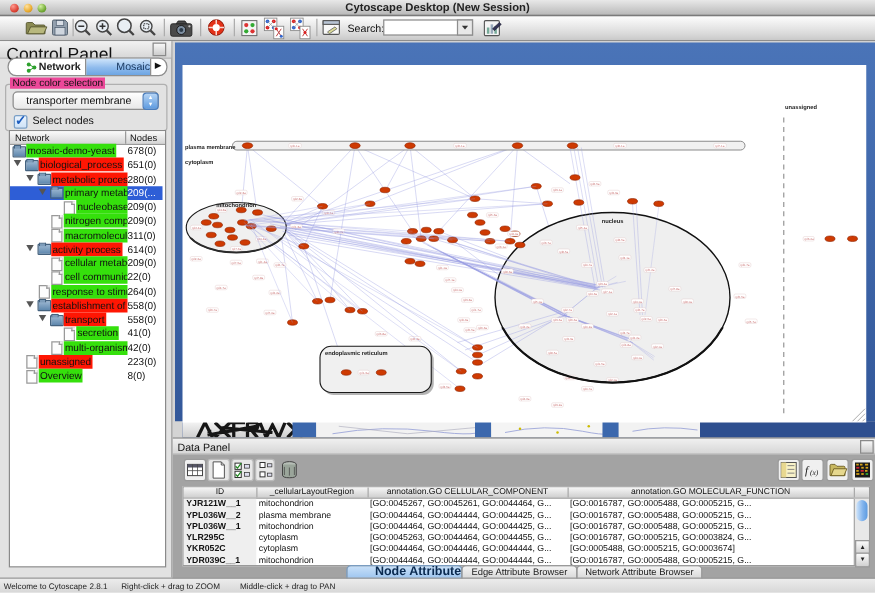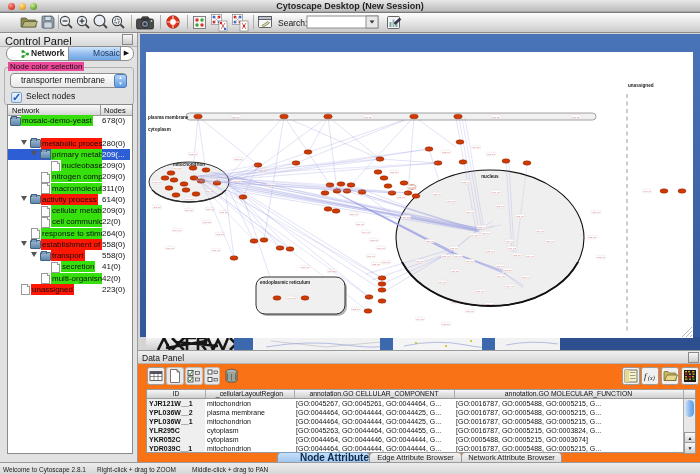--- a/index.html
+++ b/index.html
@@ -7,21 +7,21 @@
 #mactitle{left:0;top:0;width:700px;height:12px;background:linear-gradient(#e8e8e8,#bdbdbd 90%,#9a9a9a);border-bottom:1px solid #7a7a7a}
 .tl{border-radius:50%;width:7px;height:7px;top:2.5px}
 #mactitle .t1{left:8px;background:radial-gradient(circle at 35% 30%,#ff9a90,#dc4436 60%,#b2281c)}
 #mactitle .t2{left:19px;background:radial-gradient(circle at 35% 30%,#ffe2a0,#e9ab30 60%,#c07d12)}
 #mactitle .t3{left:30px;background:radial-gradient(circle at 35% 30%,#d2f0a0,#74ac38 60%,#4d7d1d)}
 #mactitle .ttl{left:0;width:700px;text-align:center;top:1px;font-size:9px;font-weight:bold;color:#222}
 
 #toolbar{left:0;top:13px;width:700px;height:19px;background:linear-gradient(#fdfdfd,#d9d9d9 75%,#c9c9c9);border-bottom:1px solid #8d8d8d}
 
 #cpanel{left:0;top:33px;width:137px;height:429px;background:#e2e2e2;border-right:1px solid #9a9a9a}
-#cphead{left:0;top:0;width:137px;height:13px;background:linear-gradient(#f2f2f2,#d8d8d8);border-bottom:1px solid #b5b5b5;font-size:11px;color:#111}
+#cphead{left:0;top:0;width:137px;height:13px;background:linear-gradient(#f2f2f2,#d8d8d8);border-bottom:1px solid #b5b5b5;font-size:14px;color:#111}
 
 #cptabs{left:6px;top:13px;width:126px;height:13px;background:#fff;border:1px solid #8e8e8e;border-radius:7px;font-size:8.5px}
 #tabmosaic{left:61px;top:0;width:51px;height:13px;background:linear-gradient(#cfe5fb,#8fbbed 55%,#6da5e3);border-left:1px solid #8e8e8e;border-right:1px solid #8e8e8e;text-align:right;font-weight:normal;color:#17365e;line-height:13px}
 #tabnet{left:24px;top:0;width:38px;line-height:13px;color:#222;font-weight:bold}
 #tabarrow{left:113px;top:0;width:13px;line-height:12px;text-align:center;font-size:7px;color:#111}
 
 #grpbox{left:4px;top:34px;width:128px;height:36px;border:1px solid #b0b0b0;border-radius:3px}
 #grplbl{left:8px;top:29px;background:#ec4899;padding:0 2px;font-size:8px;color:#111}
 #combo{left:10px;top:40px;width:115px;height:13px;background:linear-gradient(#fff,#e8e8e8);border:1px solid #8e8e8e;border-radius:4px;font-size:8.5px;color:#111;line-height:13px}
 #combo .cbtxt{left:10px;top:0}
@@ -538,21 +538,21 @@
             </clipPath>
             <ellipse cx="344" cy="186" rx="94" ry="68" fill="none" stroke="#111" stroke-width="1.8" clip-path="url(#nclip)"></ellipse>
             <ellipse cx="19" cy="126" rx="4.0" ry="2.2" fill="#ce3a02" stroke="#8e2200" stroke-width="0.5"></ellipse>
             <rect x="425.0" y="62.7" width="10" height="3.6" rx="1.2" fill="#fff" stroke="#dcc0c0" stroke-width="0.28"></rect>
             <text x="426.0" y="65.6" font-size="2.4" fill="#cc7878">rpl7-1a</text>
             <path d="M536 285 L546 275 M540 285 L546 279 M544 285 L546 283" stroke="#aaa" stroke-width="0.8"></path>
           </svg>
         </div>
   </div>
 
-  <div class="abs" style="left:0;top:317px;width:562px;height:112px;background:#f97316;border-top:1px solid #9a9a9a">
+  <div class="abs" style="left:0;top:317px;width:562px;height:112px;background:#a3a3a3;border-top:1px solid #9a9a9a">
     <div class="abs" style="left:0;top:0;width:562px;height:12px;background:linear-gradient(#f0f0f0,#d6d6d6);border-bottom:1px solid #b5b5b5">
       <span class="abs" style="left:4px;top:2px;font-size:8.5px;color:#111">Data Panel</span>
       <span class="abs" style="left:550px;top:1px;width:9px;height:9px;border:1px solid #8a8a8a;background:linear-gradient(#f8f8f8,#ccc)"></span>
     </div>
 
     <svg class="abs" style="left:0;top:13px" width="562" height="25" viewBox="0 0 562 25">
 
       <g transform="translate(9,3)">
         <rect x="0.5" y="0.5" width="17" height="17" rx="2" fill="#f0f0f0" stroke="#9a9a9a"></rect>
         <rect x="3" y="4.5" width="12" height="9" fill="#fff" stroke="#444" stroke-width="0.8"></rect>
@@ -698,20 +698,26 @@
       <div id="treehead" class="abs">
           <span class="abs" style="left:4px;top:1px">Network</span>
           <span class="abs" style="left:96px;top:1px">Nodes</span>
           <span class="abs" style="left:92px;top:0;width:1px;height:10px;background:#9a9a9a"></span>
         </div>
         <div class="trow abs" style="left:0;top:10.0px;">
           <span class="fold" style="left:2px"></span>
           <span class="lbl grn" style="left:13px;max-width:79px">mosaic-demo-yeast</span>
           <span class="cnt" style="">678(0)</span>
         </div>
+        <div class="trow abs" style="left:0;top:21.25px;">
+          <span class="tri" style="left:3px"></span>
+          <span class="fold" style="left:12px"></span>
+          <span class="lbl red" style="left:23px;max-width:69px">biological_process</span>
+          <span class="cnt" style="">651(0)</span>
+        </div>
         <div class="trow abs" style="left:0;top:32.5px;">
           <span class="tri" style="left:13px"></span>
           <span class="fold" style="left:22px"></span>
           <span class="lbl red" style="left:33px;max-width:59px">metabolic process</span>
           <span class="cnt" style="">280(0)</span>
         </div>
         <div class="trow abs" style="left:0;top:43.75px;background:#2e5ed6;">
           <span class="tri" style="left:23px"></span>
           <span class="fold" style="left:32px"></span>
           <span class="lbl grn" style="left:43px;max-width:49px">primary metabo</span>
@@ -772,20 +778,25 @@
         </div>
         <div class="trow abs" style="left:0;top:167.5px;">
           <span class="file" style="left:33px"></span>
           <span class="lbl grn" style="left:43px;max-width:49px">multi-organism pre</span>
           <span class="cnt" style="">42(0)</span>
         </div>
         <div class="trow abs" style="left:0;top:178.75px;">
           <span class="file" style="left:13px"></span>
           <span class="lbl red" style="left:23px;max-width:69px">unassigned</span>
           <span class="cnt" style="">223(0)</span>
+        </div>
+        <div class="trow abs" style="left:0;top:190.0px;">
+          <span class="file" style="left:13px"></span>
+          <span class="lbl grn" style="left:23px;max-width:69px">Overview</span>
+          <span class="cnt" style="">8(0)</span>
         </div>
       </div>
   </div>
   <div id="status" class="abs">
     <span class="abs" style="left:3px;top:3px">Welcome to Cytoscape 2.8.1</span>
     <span class="abs" style="left:97px;top:3px">Right-click + drag to ZOOM</span>
     <span class="abs" style="left:192px;top:3px">Middle-click + drag to PAN</span>
   </div>
 </div>
 </body></html>

